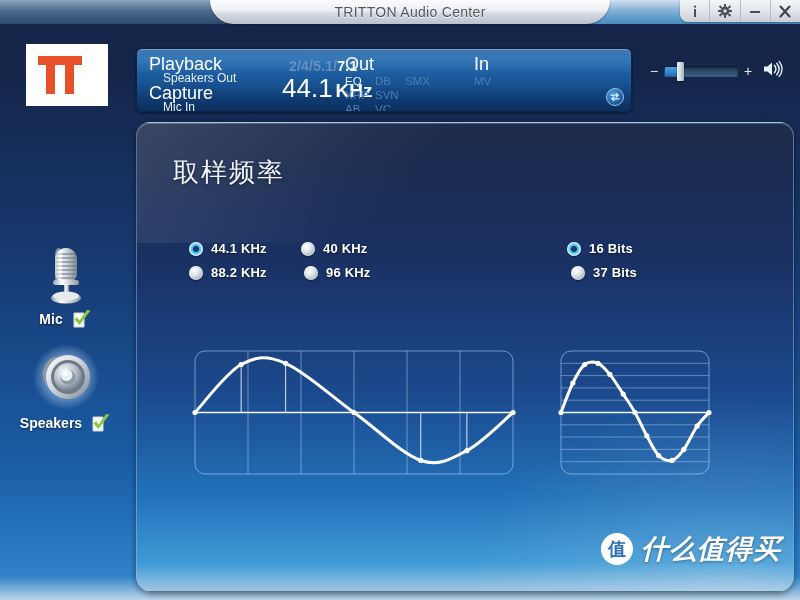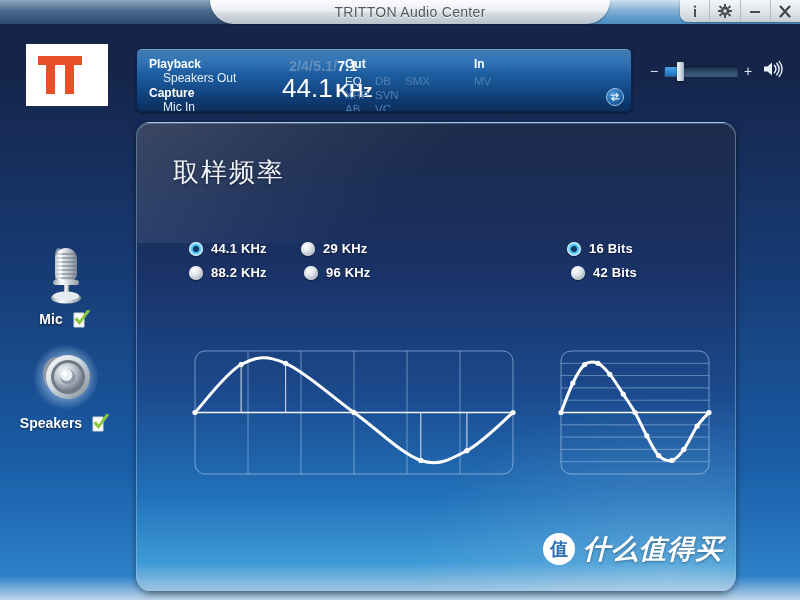--- a/index.html
+++ b/index.html
@@ -68,21 +68,21 @@
     border:1px solid #0a2447;
     box-shadow:inset 0 1px 0 rgba(255,255,255,.28), 0 1px 3px rgba(0,0,0,.5);
     overflow:hidden;
   }
   .display::after{
     content:""; position:absolute; left:0; top:0; width:100%; height:26px;
     background:linear-gradient(180deg,rgba(255,255,255,.16),rgba(255,255,255,0));
     pointer-events:none;
   }
   .disp-col { position:absolute; }
-  .disp-label-strong { color:#ffffff; font-size:12px; font-weight:bold; line-height:14px; }
+  .disp-label-strong { color:#ffffff; font-size:18px; font-weight:normal; line-height:14px; }
   .disp-label-sub { color:#e6eef7; font-size:12px; line-height:15px; padding-left:14px; }
   .col-io { left:12px; top:8px; }
   .chan { position:absolute; left:152px; top:9px; font-size:14px; font-weight:bold; color:#5d89b9; letter-spacing:.2px;}
   .chan .on { color:#ffffff; }
   .khz { position:absolute; left:145px; top:24px; font-size:26px; color:#ffffff; font-weight:normal; letter-spacing:0px; }
   .khz .unit { font-size:19px; font-weight:bold; margin-left:3px;}
   .col-out { left:208px; top:8px; }
   .col-in  { left:337px; top:8px; }
   .flags { margin-top:2px; }
   .flagrow { line-height:14px; height:14px; }
@@ -119,21 +119,21 @@
   
   .sidebar { position:absolute; left:0; top:240px; width:132px; }
   .side-item { position:relative; width:132px; text-align:center; margin-bottom:14px; }
   .side-icon { height:68px; display:flex; align-items:center; justify-content:center; }
   .side-row { position:relative; display:inline-flex; align-items:center; gap:8px; }
   .side-label { color:#ffffff; font-size:14px; font-weight:bold; text-shadow:0 1px 2px rgba(0,0,0,.6); }
   .check { width:22px; height:22px; position:relative; }
 
   
   .panel {
-    position:absolute; left:136px; top:122px; width:600px; height:470px;
+    position:absolute; left:136px; top:122px; width:658px; height:470px;
     border-radius:14px 14px 16px 16px;
     background:linear-gradient(180deg,#1d2c4c 0%,#1b2c50 8%,#1a3164 30%,#1b4a8e 58%,#2272bb 80%,#3e9ad6 94%,#9fc6e3 100%);
     border:1px solid rgba(160,200,235,.45);
     box-shadow:inset 0 1px 0 rgba(255,255,255,.22), 0 2px 6px rgba(0,0,0,.45);
     overflow:hidden;
   }
   .panel-gloss {
     position:absolute; left:0; top:0; width:360px; height:120px;
     background:linear-gradient(135deg,rgba(255,255,255,.13) 0%,rgba(255,255,255,.04) 45%,rgba(255,255,255,0) 70%);
     pointer-events:none;
@@ -397,38 +397,38 @@
 
     <div class="radios">
       <div class="radio-grid" style="height:46px;">
 
         <div class="radio on" style="left:0px;  top:0px;">
           <span class="dot"></span>
           <span class="lbl">44.1 KHz</span>
         </div>
         <div class="radio" style="left:112px;top:0px;">
           <span class="dot"></span>
-          <span class="lbl">29 KHz</span>
+          <span class="lbl">40 KHz</span>
         </div>
         <div class="radio" style="left:0px;  top:24px;">
           <span class="dot"></span>
           <span class="lbl">88.2 KHz</span>
         </div>
         <div class="radio" style="left:115px;top:24px;">
           <span class="dot"></span>
           <span class="lbl">96 KHz</span>
         </div>
 
         <div class="radio on" style="left:378px;top:0px;">
           <span class="dot"></span>
           <span class="lbl">16 Bits</span>
         </div>
         <div class="radio" style="left:382px;top:24px;">
           <span class="dot"></span>
-          <span class="lbl">42 Bits</span>
+          <span class="lbl">37 Bits</span>
         </div>
       </div>
     </div>
 
     <div class="wave-left">
       <svg id="chart0" width="330" height="135" viewBox="0 0 330 135">
           <rect x="6" y="6" width="318" height="123" rx="10" ry="10" fill="none" stroke="rgba(190,220,245,.55)" stroke-width="1"></rect>
           <line x1="59" y1="6" x2="59" y2="129" stroke="rgba(185,215,240,.5)" stroke-width="1"></line>
           <line x1="112" y1="6" x2="112" y2="129" stroke="rgba(185,215,240,.5)" stroke-width="1"></line>
           <line x1="165" y1="6" x2="165" y2="129" stroke="rgba(185,215,240,.5)" stroke-width="1"></line>

